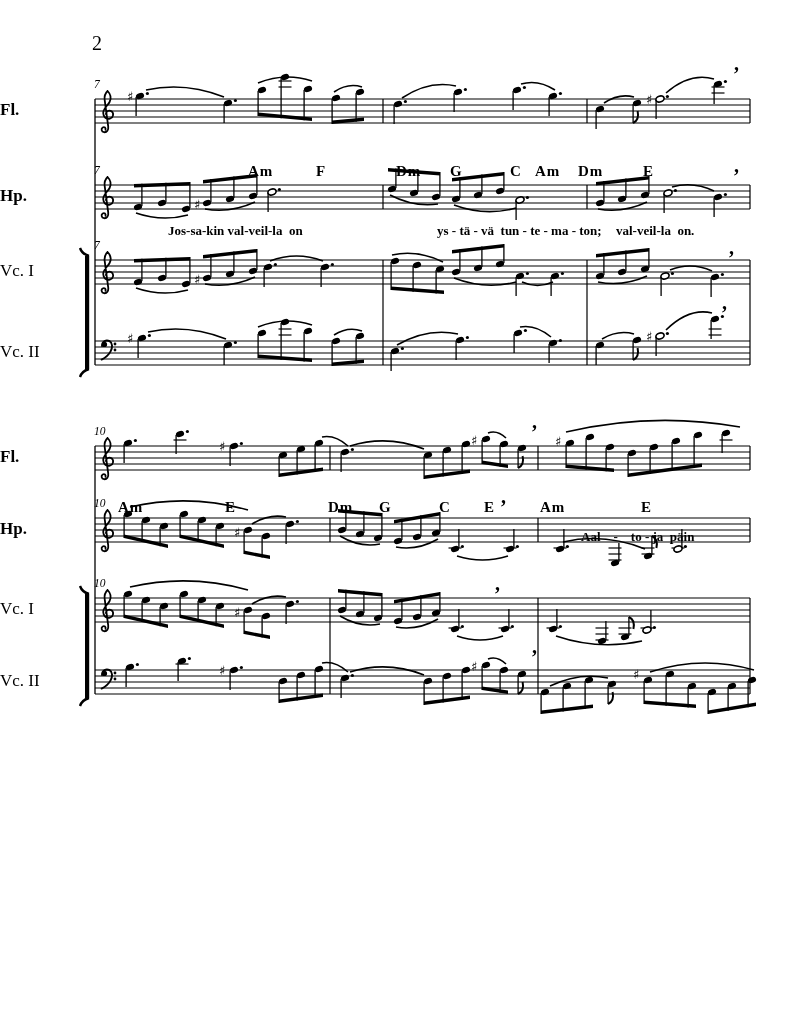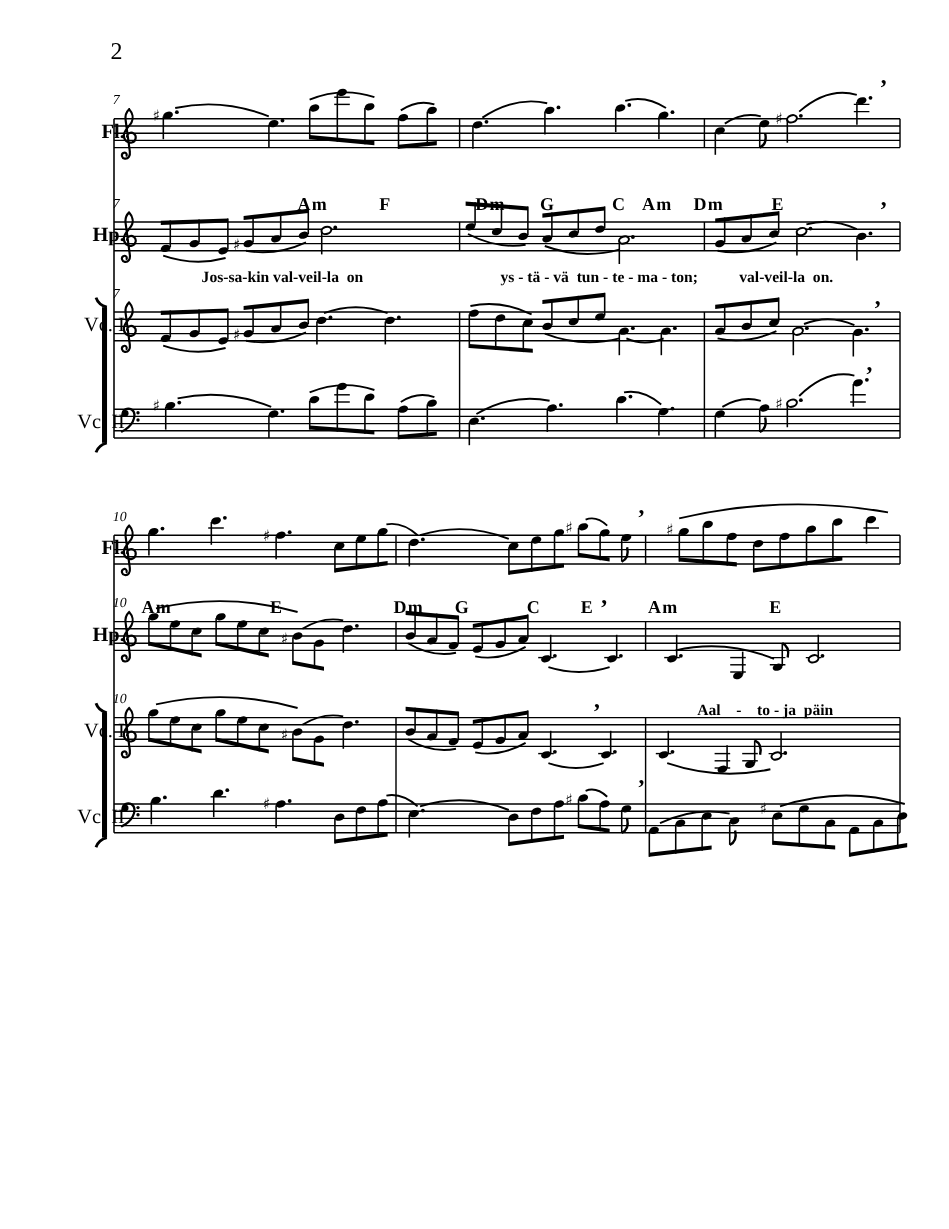--- a/index.html
+++ b/index.html
@@ -1,20 +1,20 @@
 <!DOCTYPE html>
 <html><head>
 <meta charset="utf-8">
 <style>
   html,body{margin:0;padding:0;background:#ffffff;}
   .page{position:relative;width:791px;height:1024px;background:#ffffff;color:#000;
         font-family:"Liberation Serif","DejaVu Serif",serif;overflow:hidden;}
   .pgnum{position:absolute;left:92px;top:32px;font-size:20px;}
   svg.score{position:absolute;left:0;top:0;}
-  .lbl{position:absolute;left:0;width:80px;text-align:right;font-size:17px;line-height:1;margin-left:24px;}
+  .lbl{position:absolute;left:0;width:80px;font-size:17px;line-height:1;}
   .lbl.bold{font-weight:bold;}
   .mn{position:absolute;font-style:italic;font-size:11.5px;line-height:1;}
   .ch{position:absolute;font-weight:bold;font-size:15px;letter-spacing:1px;line-height:1;}
   .ly{position:absolute;font-weight:bold;font-size:13px;line-height:1;white-space:pre;margin-left:40px;}
   .cm{position:absolute;font-weight:bold;font-size:20px;line-height:1;}
 </style>
 </head>
 <body>
 
 <div class="page">
@@ -596,38 +596,38 @@
       <div class="mn" style="left: 94px; top: 165px;">7</div>
       <div class="ch" style="left: 248px; top: 164px;">Am</div>
       <div class="ch" style="left: 316px; top: 164px;">F</div>
       <div class="ch" style="left: 396px; top: 164px;">Dm</div>
       <div class="ch" style="left: 450px; top: 164px;">G</div>
       <div class="ch" style="left: 510px; top: 164px;">C</div>
       <div class="ch" style="left: 535px; top: 164px;">Am</div>
       <div class="ch" style="left: 578px; top: 164px;">Dm</div>
       <div class="ch" style="left: 643px; top: 164px;">E</div>
       <div class="ly" style="left: 128px; top: 224px;">Jos-sa-kin val-veil-la  on</div>
-      <div class="ly" style="left: 377px; top: 224px;">ys - tä - vä  tun - te - ma - ton;</div>
+      <div class="ly" style="left: 397px; top: 224px;">ys - tä - vä  tun - te - ma - ton;</div>
       <div class="ly" style="left: 576px; top: 224px;">val-veil-la  on.</div>
       <div class="lbl" style="left: 0px; top: 262px;">Vc. I</div>
       <div class="mn" style="left: 94px; top: 240px;">7</div>
       <div class="lbl" style="left: 0px; top: 343px;">Vc. II</div>
       <div class="lbl bold" style="left: 0px; top: 448px;">Fl.</div>
       <div class="mn" style="left: 94px; top: 426px;">10</div>
       <div class="lbl bold" style="left: 0px; top: 520px;">Hp.</div>
       <div class="mn" style="left: 94px; top: 498px;">10</div>
       <div class="ch" style="left: 118px; top: 500px;">Am</div>
       <div class="ch" style="left: 225px; top: 500px;">E</div>
       <div class="ch" style="left: 328px; top: 500px;">Dm</div>
       <div class="ch" style="left: 379px; top: 500px;">G</div>
       <div class="ch" style="left: 439px; top: 500px;">C</div>
       <div class="ch" style="left: 484px; top: 500px;">E</div>
       <div class="ch" style="left: 540px; top: 500px;">Am</div>
       <div class="ch" style="left: 641px; top: 500px;">E</div>
-      <div class="ly" style="left: 541px; top: 585px; text-align: center;">Aal    -    to - ja  päin</div>
+      <div class="ly" style="left: 541px; top: 530px; text-align: center;">Aal    -    to - ja  päin</div>
       <div class="lbl" style="left: 0px; top: 600px;">Vc. I</div>
       <div class="mn" style="left: 94px; top: 578px;">10</div>
       <div class="lbl" style="left: 0px; top: 672px;">Vc. II</div>
       <div class="cm" style="left: 733px; top: 64px;">’</div>
       <div class="cm" style="left: 733px; top: 166px;">’</div>
       <div class="cm" style="left: 728px; top: 248px;">’</div>
       <div class="cm" style="left: 721px; top: 303px;">’</div>
       <div class="cm" style="left: 531px; top: 422px;">’</div>
       <div class="cm" style="left: 500px; top: 497px;">’</div>
       <div class="cm" style="left: 494px; top: 584px;">’</div>

